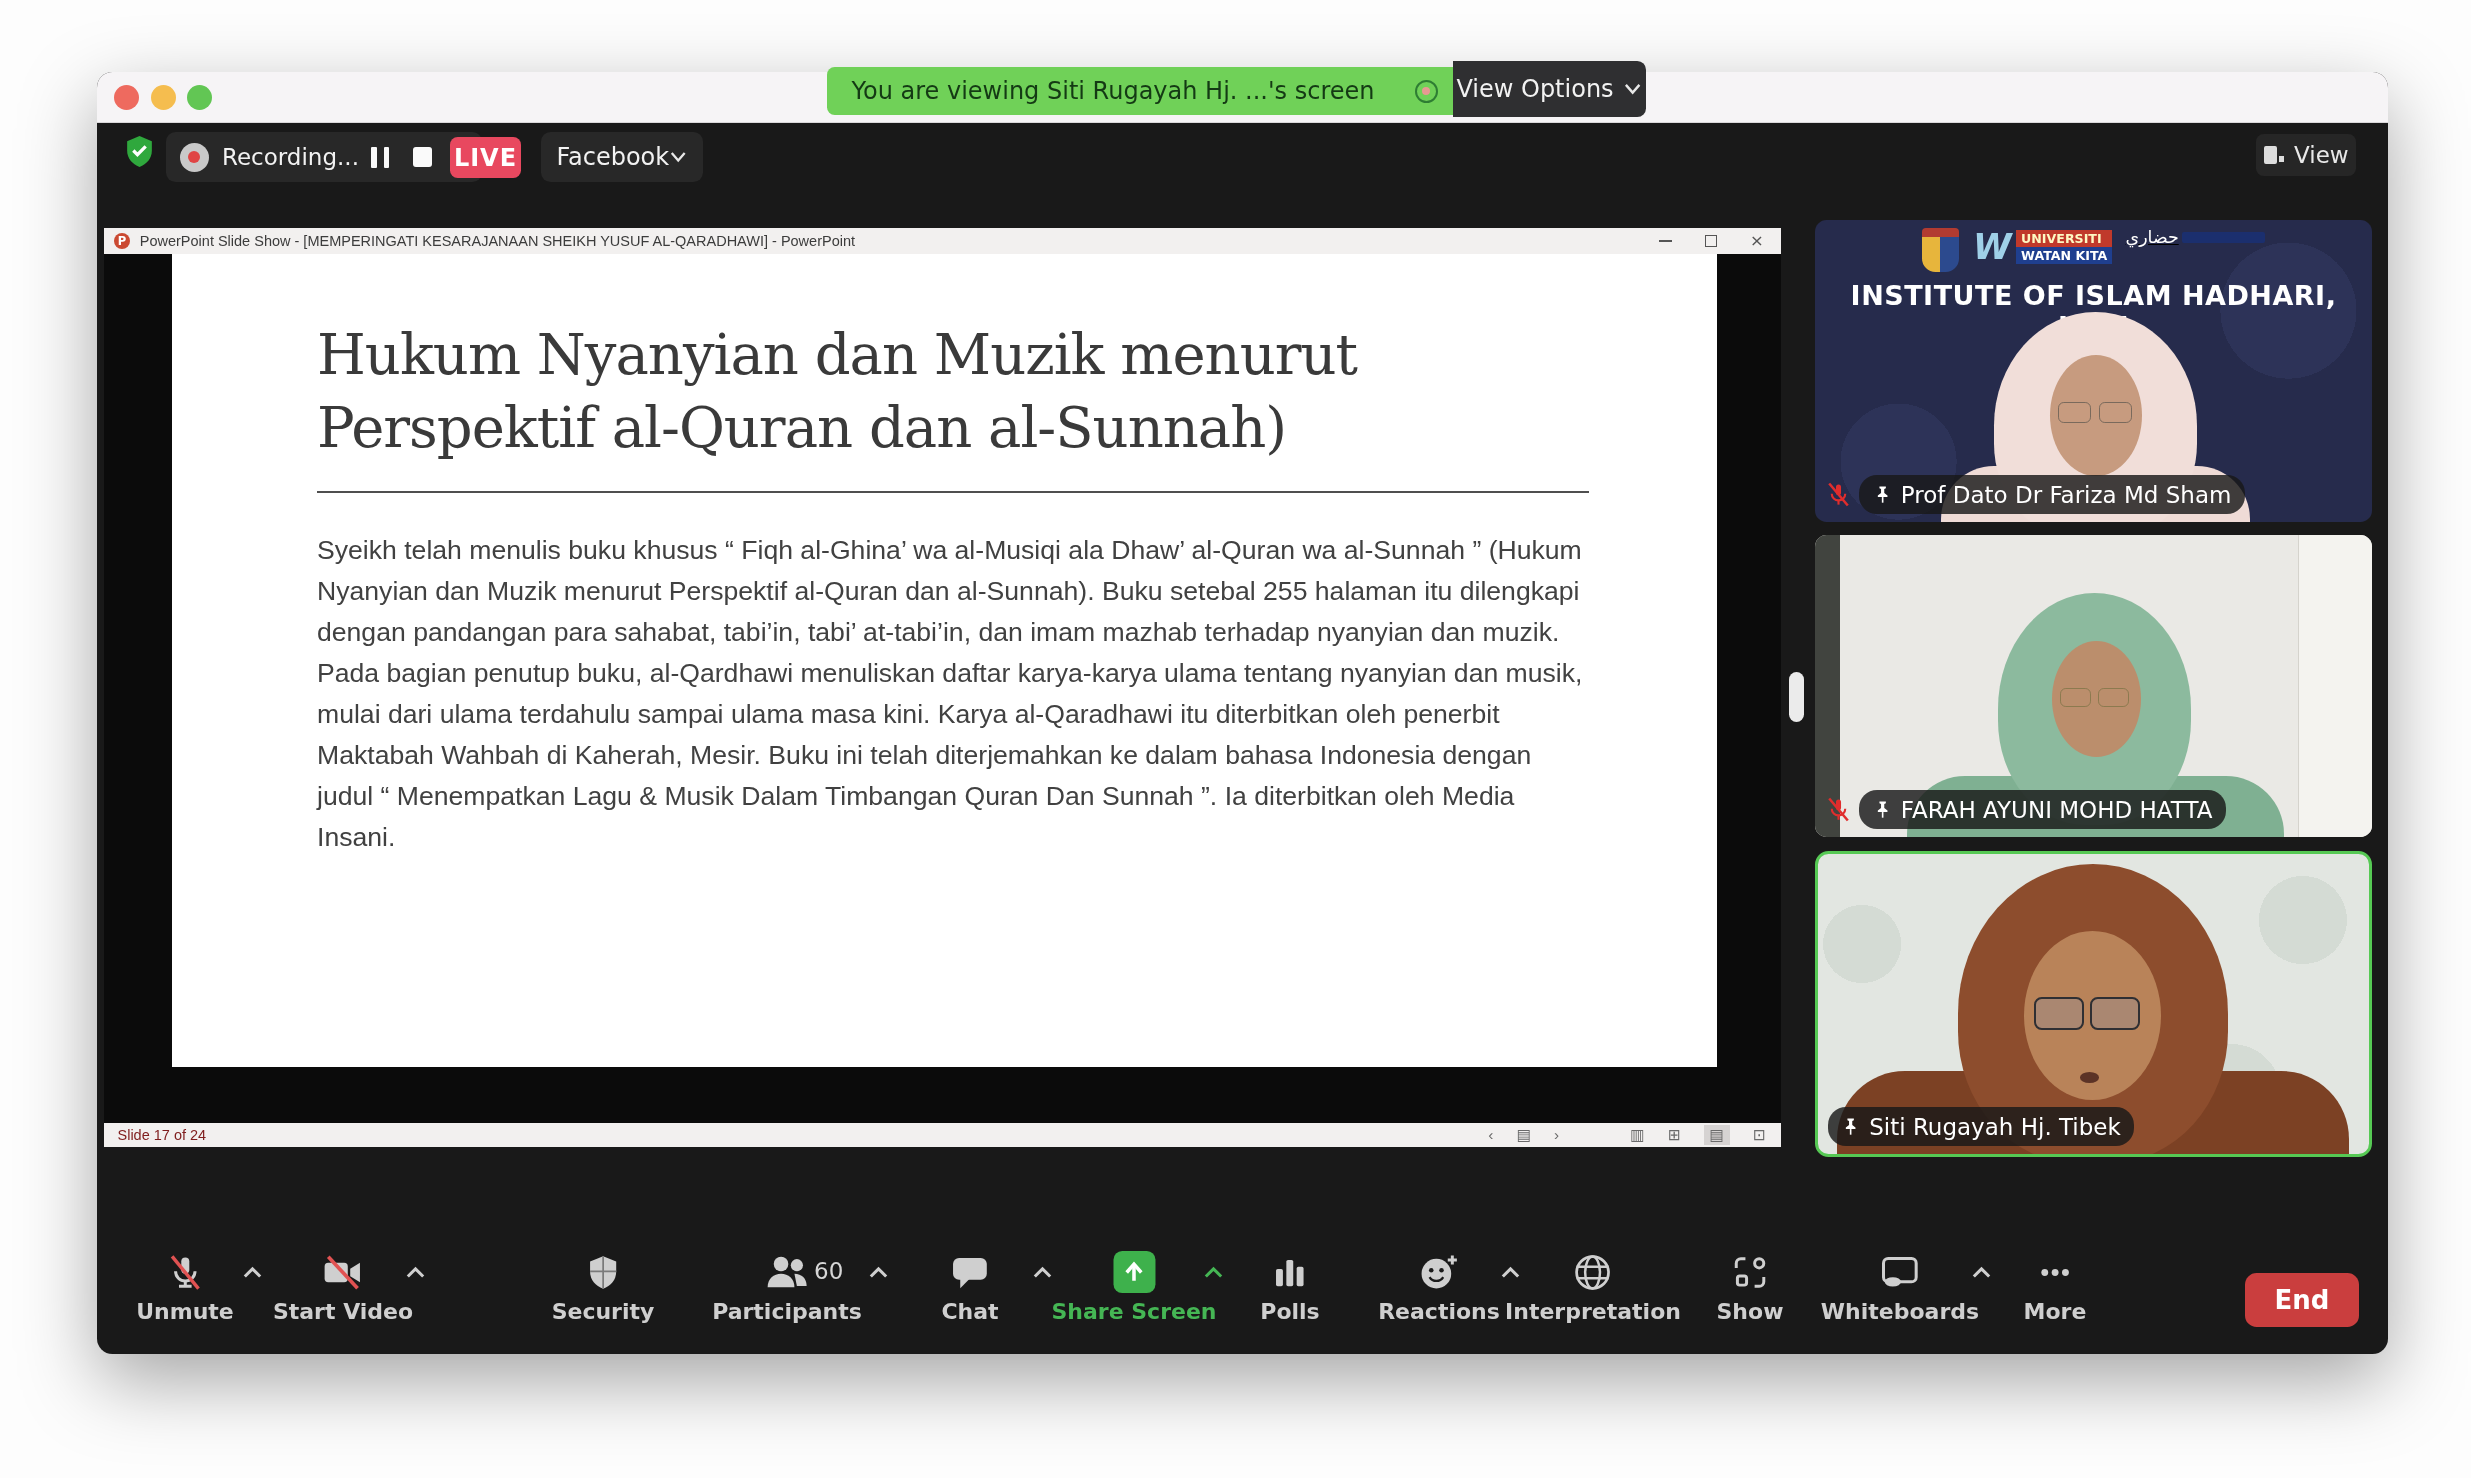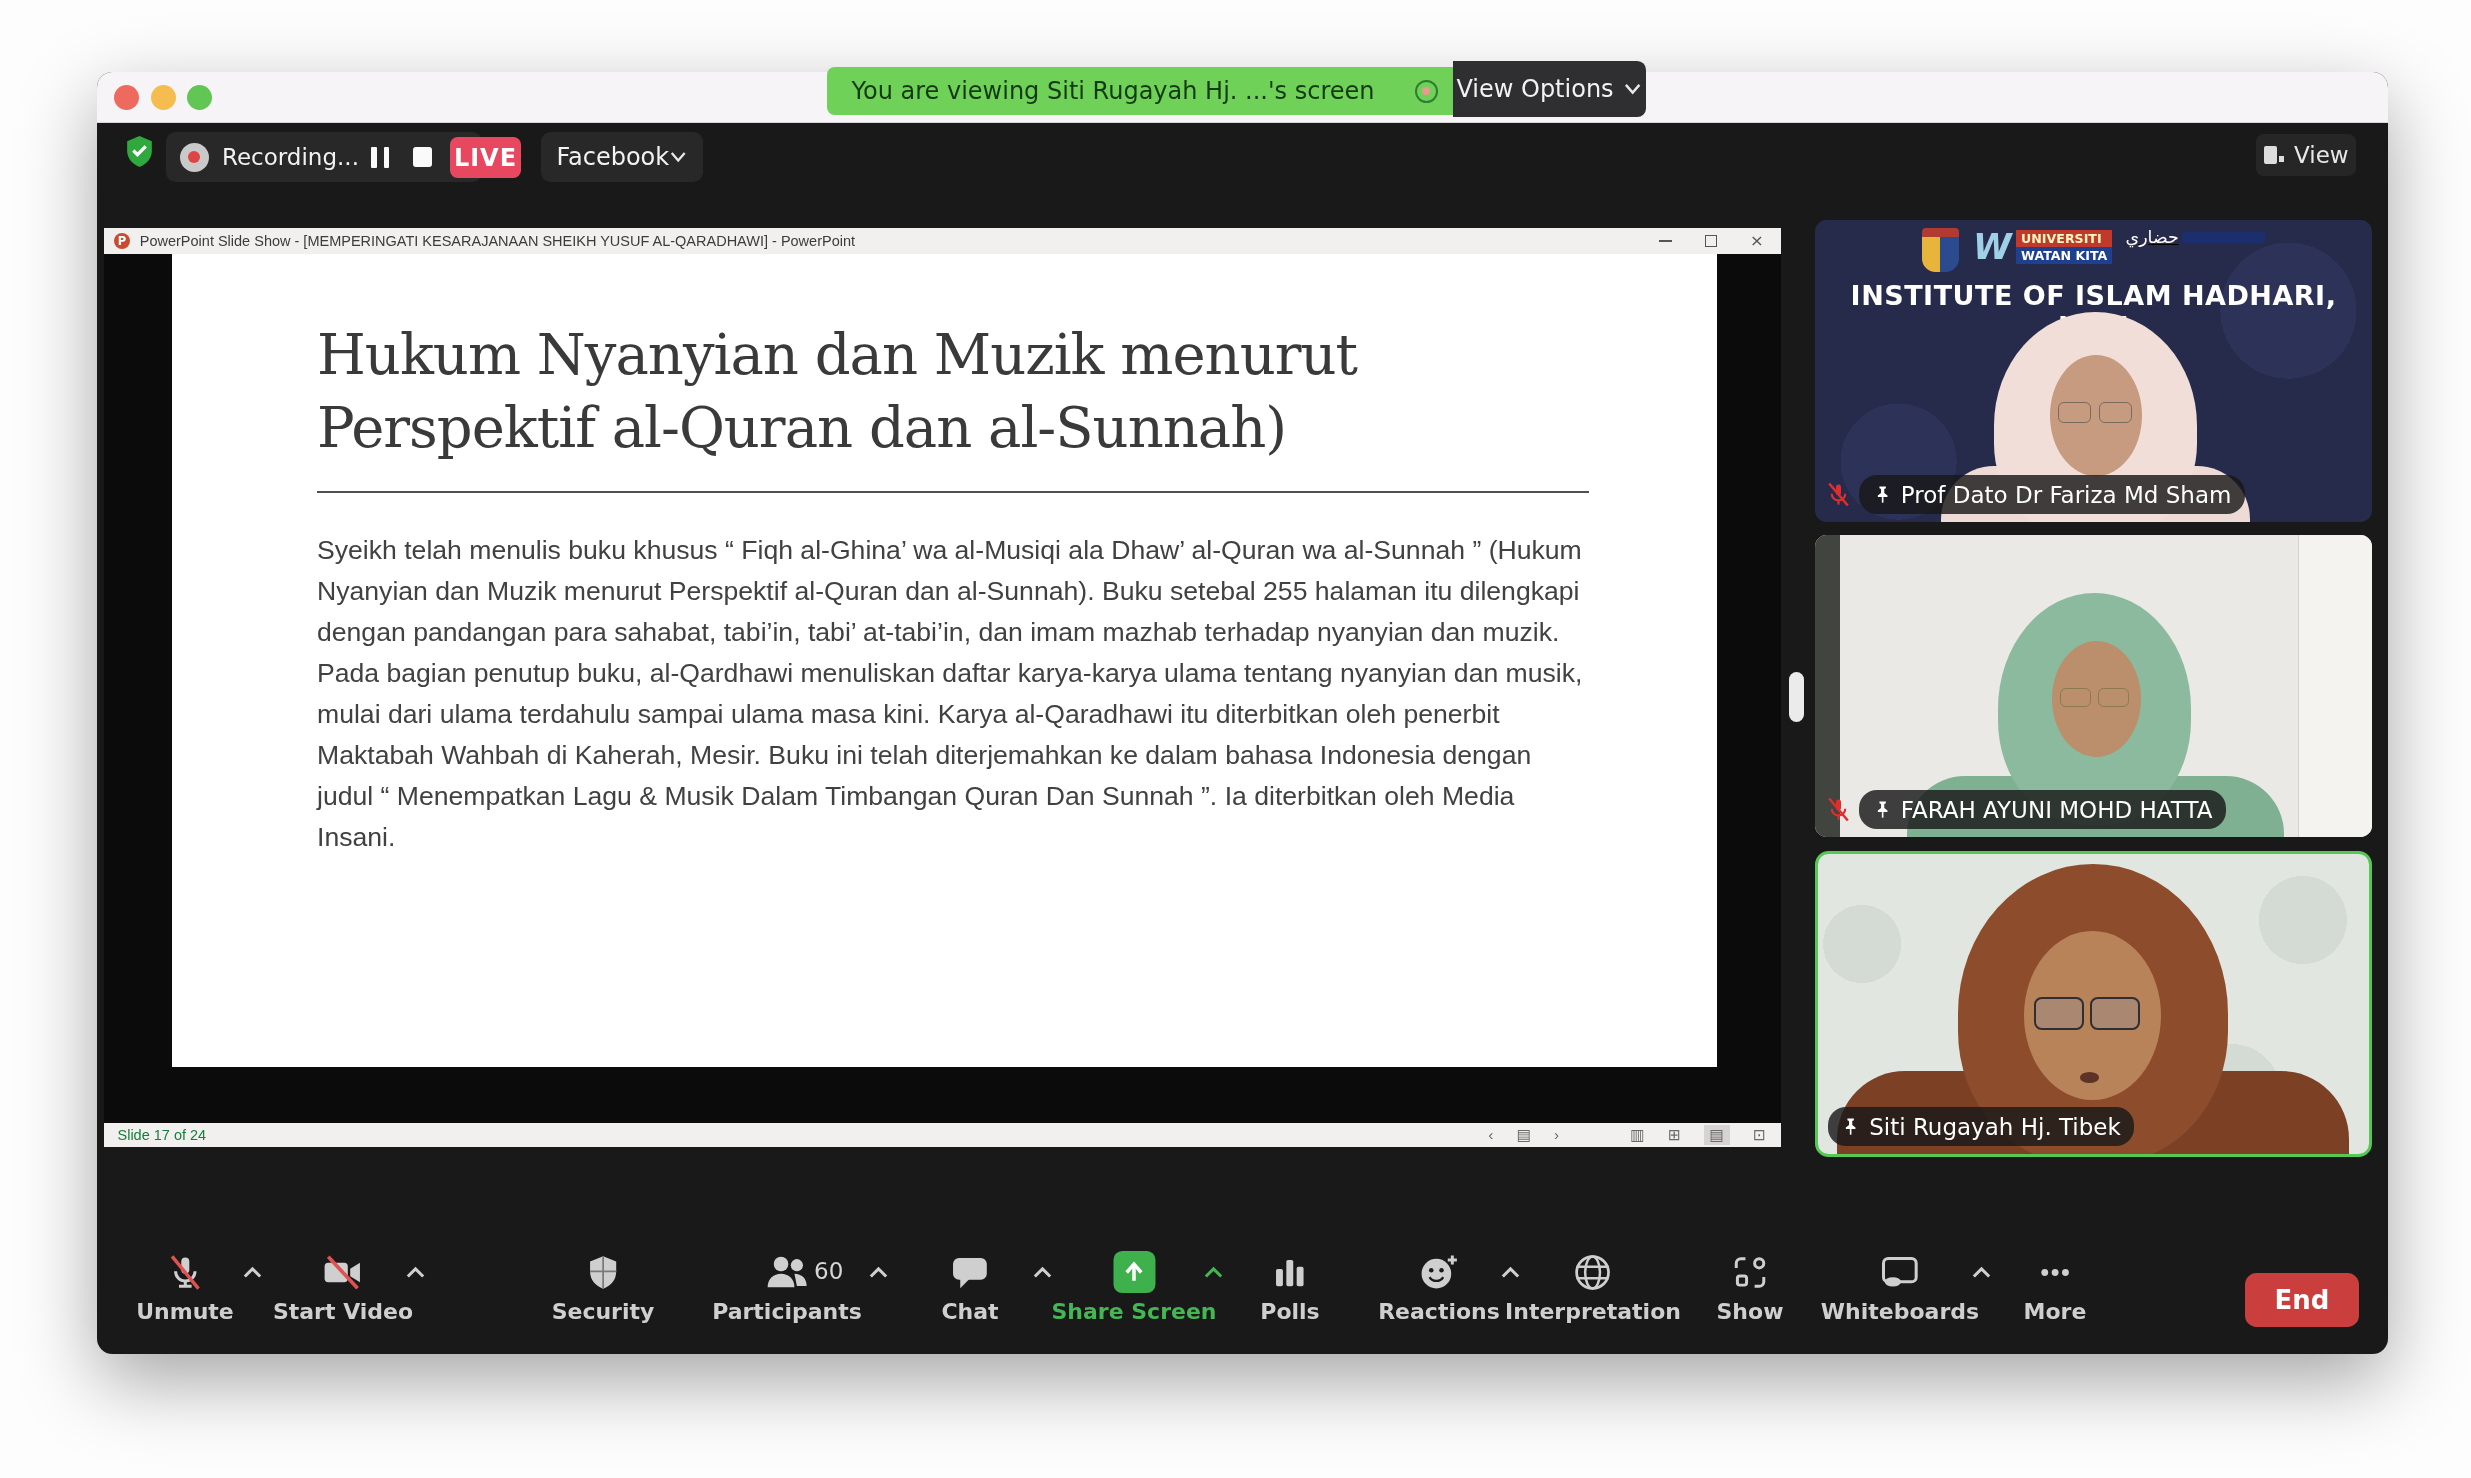--- a/index.html
+++ b/index.html
@@ -66,21 +66,21 @@
   .ppt-close { font-size:16.4px; color:#555; line-height:1; }
   .ppt-slide { position:absolute; left:68px; top:26px; width:1545px; height:813px; background:#ffffff; }
   .slide-inner { position:absolute; left:145px; top:64px; width:1272px; }
   .slide-title { font-family:"DejaVu Serif", serif; font-size:56px; line-height:73px; color:#3a3a3a;
                  letter-spacing:-1px; }
   .slide-rule { margin-top:27px; height:1.9px; background:#4f4f4f; width:100%; }
   .slide-body { margin-top:37px; font-family:"Liberation Sans", sans-serif; font-size:26.6px;
                 line-height:41px; color:#414141; }
   .ppt-status { position:absolute; left:0; bottom:0; width:1677px; height:24px; background:#f2f0ef;
                 display:flex; align-items:center; font-family:"Liberation Sans", sans-serif; }
-  .slide-ind { margin-left:13.5px; font-size:14.5px; color:#15803d; }
+  .slide-ind { margin-left:13.5px; font-size:14.5px; color:#7f1d1d; }
   .status-icons { margin-left:auto; display:flex; align-items:center; gap:23px; padding-right:15.4px;
                   color:#6a6a6a; font-size:15.4px; }
   .status-icons .hl { background:#d6d3d2; padding:1px 5.8px; }
 
   
   .divider-handle { left:1789px; top:672px; width:14.5px; height:50px; border-radius:7.7px; background:#ebebeb; }
 
   
   .tile { width:557px; left:1815px; border-radius:11.6px; overflow:hidden; }
   .tile1 { top:220px; height:302px; background:#262b4c;

